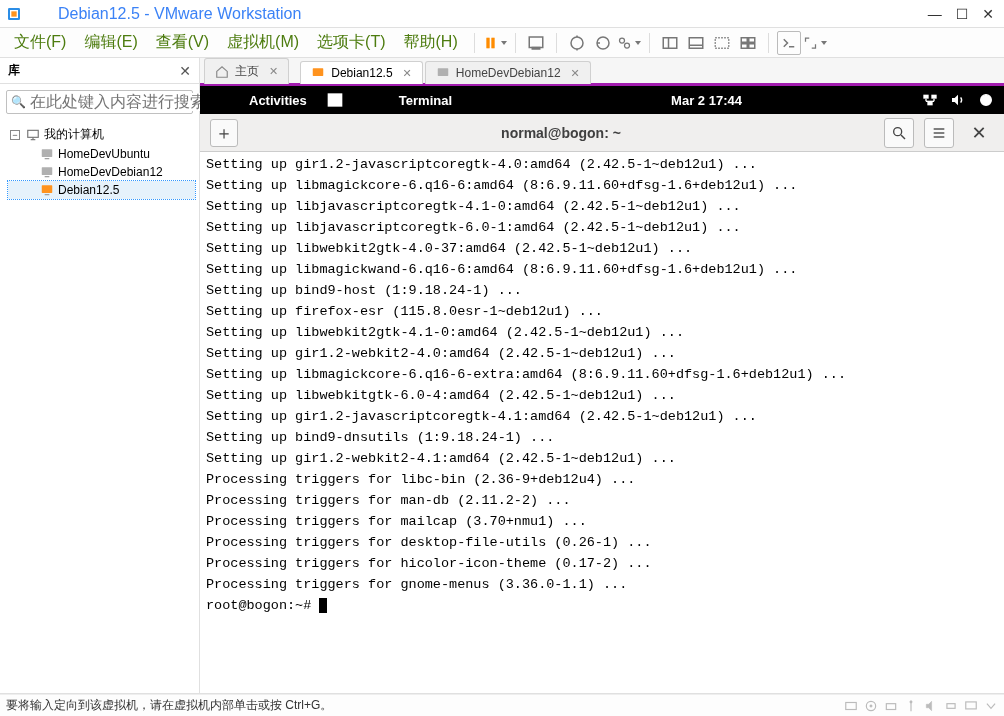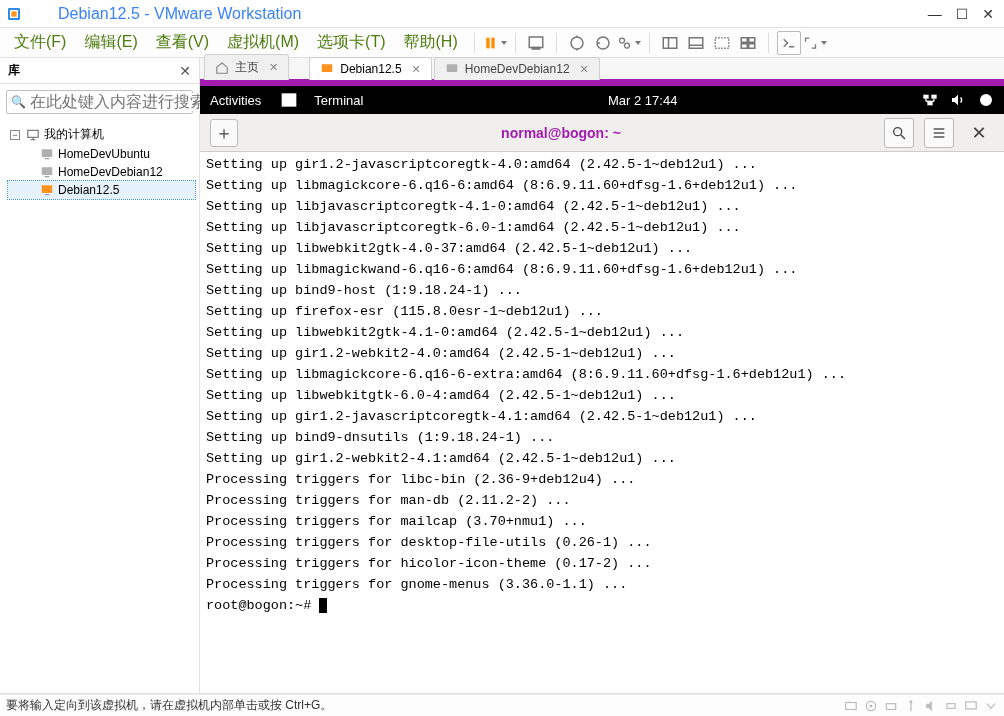--- a/index.html
+++ b/index.html
@@ -36,40 +36,40 @@
 .tree-row { display: flex; align-items: center; gap: 4px; padding: 2px 2px; white-space: nowrap;}
 .tree-row.child { padding-left: 32px; }
 .tree-row.selected { background: #e6f2fb; outline: 1px dotted #3399ff; }
 .tree-toggle { width: 10px; height: 10px; border: 1px solid #888; font-size: 9px; line-height: 8px; text-align: center; color: #444; margin-right: 2px;}
 .tree-icon { width: 14px; height: 14px; }
 .vm-icon { fill:#b0b0b0; }
 .vm-icon.on { fill:#ff931e; }
 
 
 .right-col { flex: 1; display: flex; flex-direction: column; min-width: 0; }
-.tabs-bar { height: 28px; display: flex; align-items: flex-end; background: #f6f6f6; border-bottom: 7px solid #a21caf; padding-left: 4px; gap: 20px;}
+.tabs-bar { height: 28px; display: flex; align-items: flex-end; background: #f6f6f6; border-bottom: 3px solid #a21caf; padding-left: 4px; gap: 11px;}
 .tab { display: flex; align-items: center; gap: 6px; padding: 4px 10px; font-size: 12px; background: #f0f0f0; border: 1px solid #d0d0d0; border-bottom: none; border-radius: 3px 3px 0 0; color: #444; position: relative; top: 1px; }
 .tab.active { background: #fff; color: #000; }
 .tab .x { color: #888; font-size: 11px; margin-left: 4px;}
 .tab svg { width: 14px; height: 14px; }
 
 
 .gnome-top { height: 28px; background: #000; color: #fff; display: flex; align-items: center; padding: 0 10px; font-size: 13px; }
 .gnome-top .left { display: flex; align-items: center; gap: 20px; }
 .gnome-top .left .term-grp { display:flex; align-items:center; gap:17px;}
 .gnome-top .left .term-grp svg { width:16px; height:16px; fill:#fff; stroke:#fff;}
 .gnome-top .center { flex: 1; text-align: center; font-weight: bold; }
 .gnome-top .right { display: flex; align-items: center; gap: 12px; }
 .gnome-top .right svg { width: 16px; height: 16px; fill: #fff; }
-.gnome-top .bold { font-weight: normal; }
+.gnome-top .bold { font-weight: bold; margin-left: 39px; }
 
 
 .term-chrome { height: 38px; background: #f0efee; border-bottom: 1px solid #ccc; display: flex; align-items: center; padding: 0 10px; gap: 10px; }
 .term-chrome .plus-btn { width: 28px; height: 28px; border: 1px solid #bbb; border-radius: 3px; display: flex; align-items: center; justify-content: center; font-size: 18px; color: #444; background:#fafafa;}
-.term-chrome .ttl { flex: 1; text-align: center; font-size: 14px; color: #a21caf; font-weight: bold;}
+.term-chrome .ttl { flex: 1; text-align: center; font-size: 14px; color: #404040; font-weight: bold;}
 .term-chrome .rb { width: 30px; height: 30px; border: 1px solid #bbb; border-radius: 3px; display: flex; align-items: center; justify-content: center; background:#fafafa; color:#444;}
 .term-chrome .rb.plain { border: none; background: transparent; font-size: 18px; }
 
 
 .terminal { flex: 1; background: #fff; color: #000; font-family: Liberation Mono, monospace; font-size: 13.5px; line-height: 21px; padding: 2px 6px; overflow: hidden; white-space: pre; }
 .terminal .line { white-space: pre; }
 .cursor { display: inline-block; width: 8px; height: 15px; background: #000; vertical-align: middle;}
 
 
 .status-bar { height: 22px; display: flex; align-items: center; font-size: 12px; padding: 0 6px; background: #fdfdfd; border-top:1px solid #eee;}

